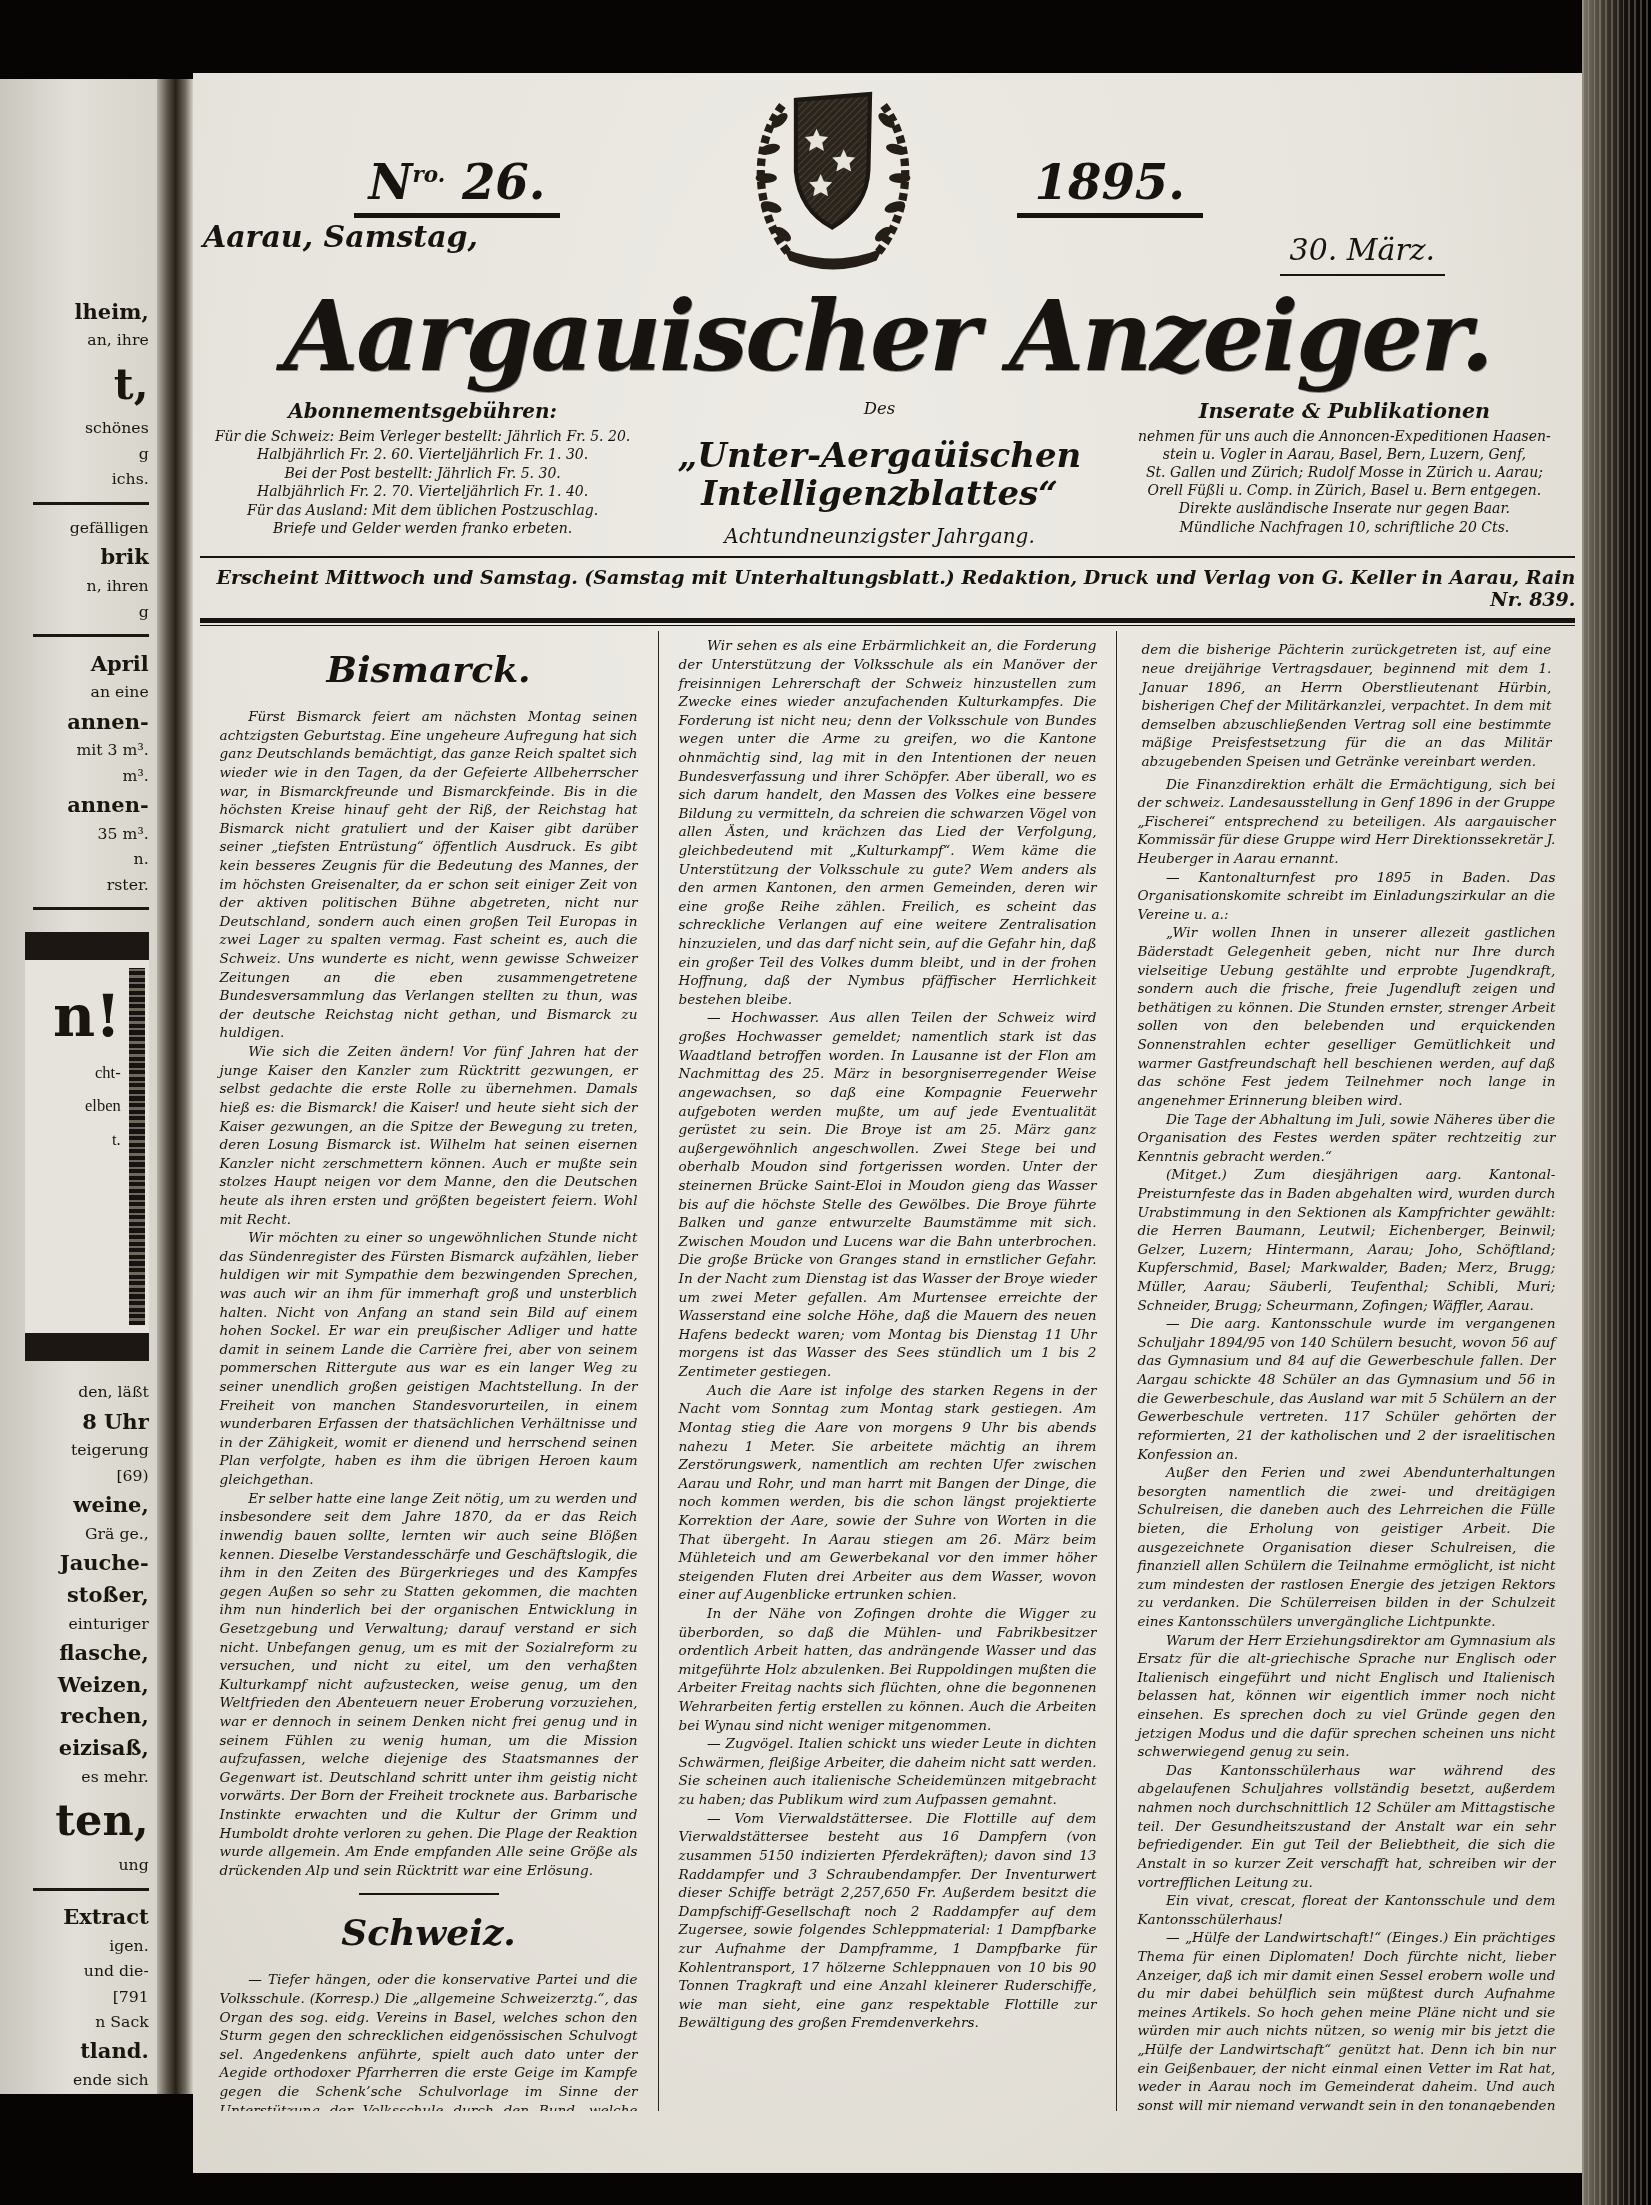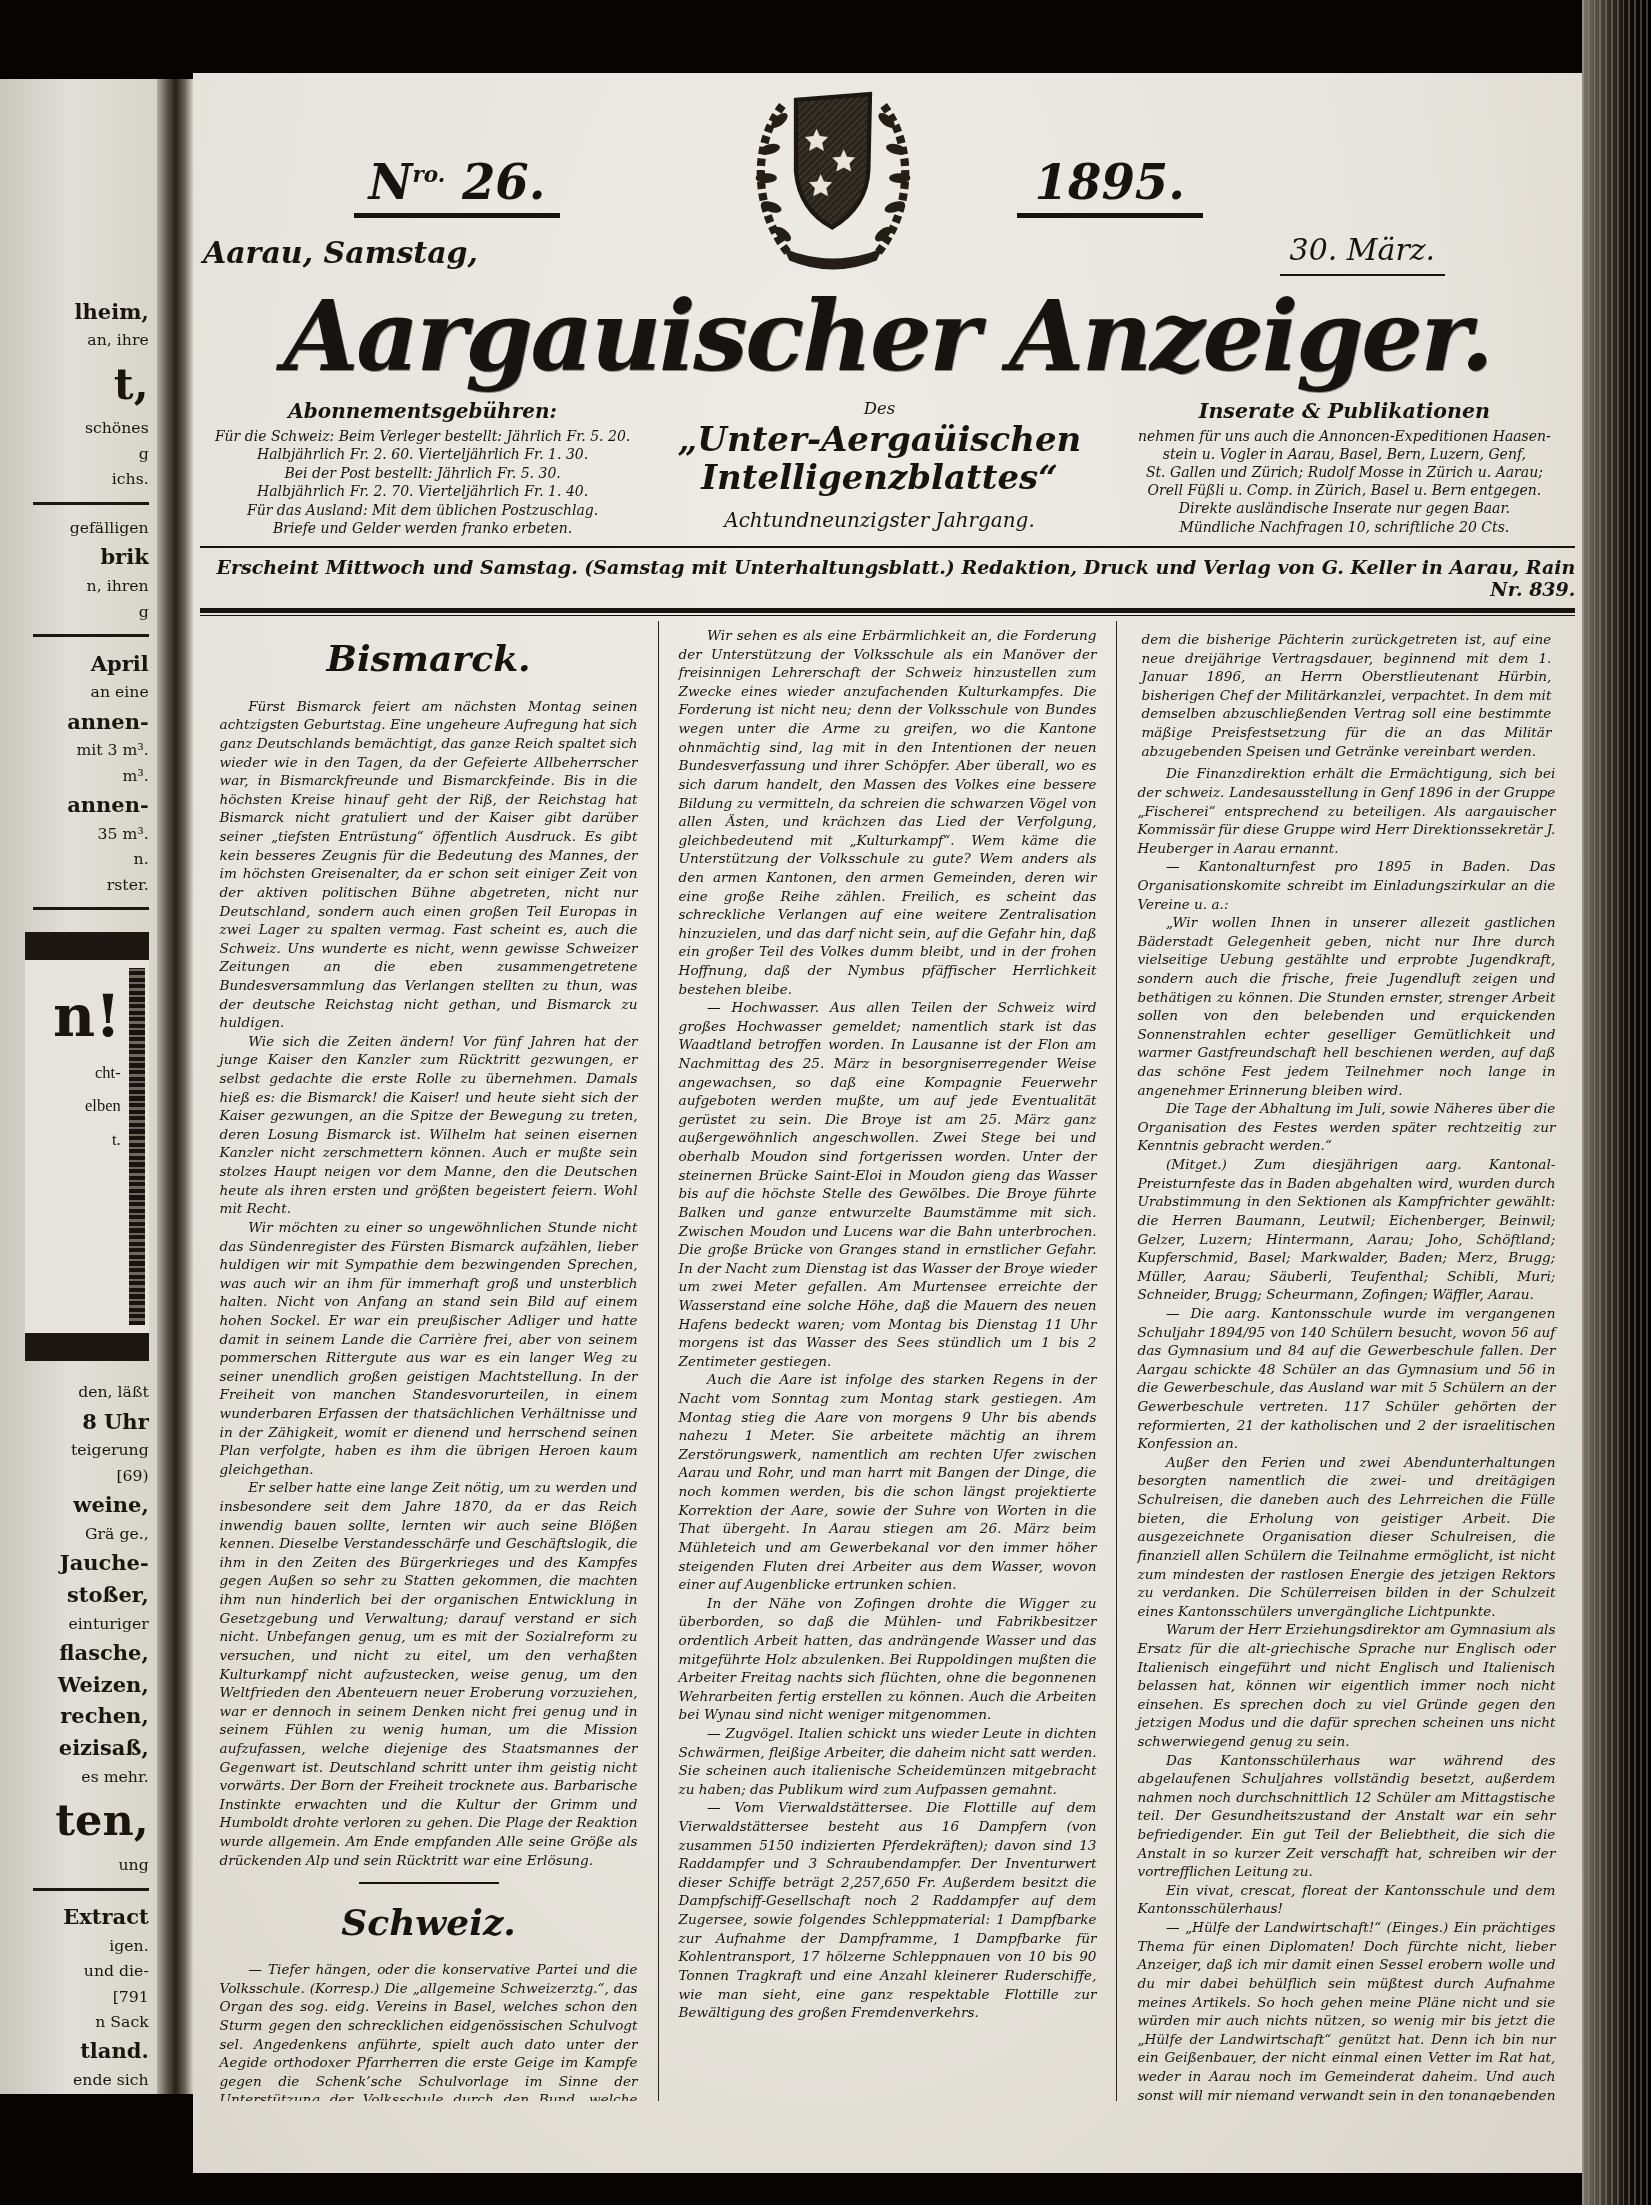--- a/index.html
+++ b/index.html
@@ -56,38 +56,38 @@
     color:#171310;overflow:hidden;box-sizing:border-box;padding:0 6.6px;font-style:italic;
   }
 
   
   .mast-top{position:relative;height:208px;}
   .issue-no{position:absolute;left:154px;top:81px;font-size:48px;font-weight:bold;
     border-bottom:5.8px solid #171310;padding:0 15px 3.3px;}
   .issue-no sup{font-size:21.5px;}
   .year{position:absolute;left:817px;top:81px;font-size:48px;font-weight:bold;
     border-bottom:5.8px solid #171310;padding:0 18px 3.3px;}
-  .place-date{position:absolute;left:3.3px;top:162px;font-size:30px;font-weight:bold;}
+  .place-date{position:absolute;left:3.3px;top:146px;font-size:30px;font-weight:bold;}
   .date-right{position:absolute;left:1080px;top:159px;font-size:30px;
     border-bottom:2.5px solid #171310;padding:0 10px 6.6px;}
   .emblem{position:absolute;left:538px;top:-1.7px;}
 
   .title{
     text-align:center;font-size:97px;font-weight:bold;letter-spacing:-2.5px;
     margin:5px 0 1.7px;line-height:1.05;
     text-shadow:0.8px 0.8px 0 rgba(23,19,16,.45);
   }
 
   
   .mast-row{display:flex;align-items:flex-start;margin-top:11.6px;min-height:130px;}
   .mast-left{width:446px;text-align:center;}
   .mast-left .blocktitle{font-size:20px;font-weight:bold;margin-bottom:3.3px;}
   .mast-left .line{font-size:14px;line-height:1.32;}
   .mast-center{flex:1;text-align:center;padding:0 11.6px;}
-  .sub-prefix{font-size:16.5px;margin-bottom:3px;}
+  .sub-prefix{font-size:16.5px;margin-bottom:19px;}
   .subtitle{font-size:34px;font-weight:bold;line-height:1.1;}
   .volume{font-size:20px;margin-top:11.6px;}
   .mast-right{width:462px;text-align:center;}
   .mast-right .blocktitle{font-size:20.6px;font-weight:bold;margin-bottom:3.3px;}
   .mast-right .line{font-size:14px;line-height:1.3;}
 
   .rule-thin{border:0;border-top:2.5px solid #171310;margin:8.3px 0 0;}
   .imprint{text-align:right;font-weight:bold;font-size:19px;padding:8.3px 0 7.4px;}
   .rule-thick{border:0;border-top:5.8px solid #171310;margin:0 0 2.5px;}
   .rule-thin2{border:0;border-top:1.7px solid #171310;margin:0;}

